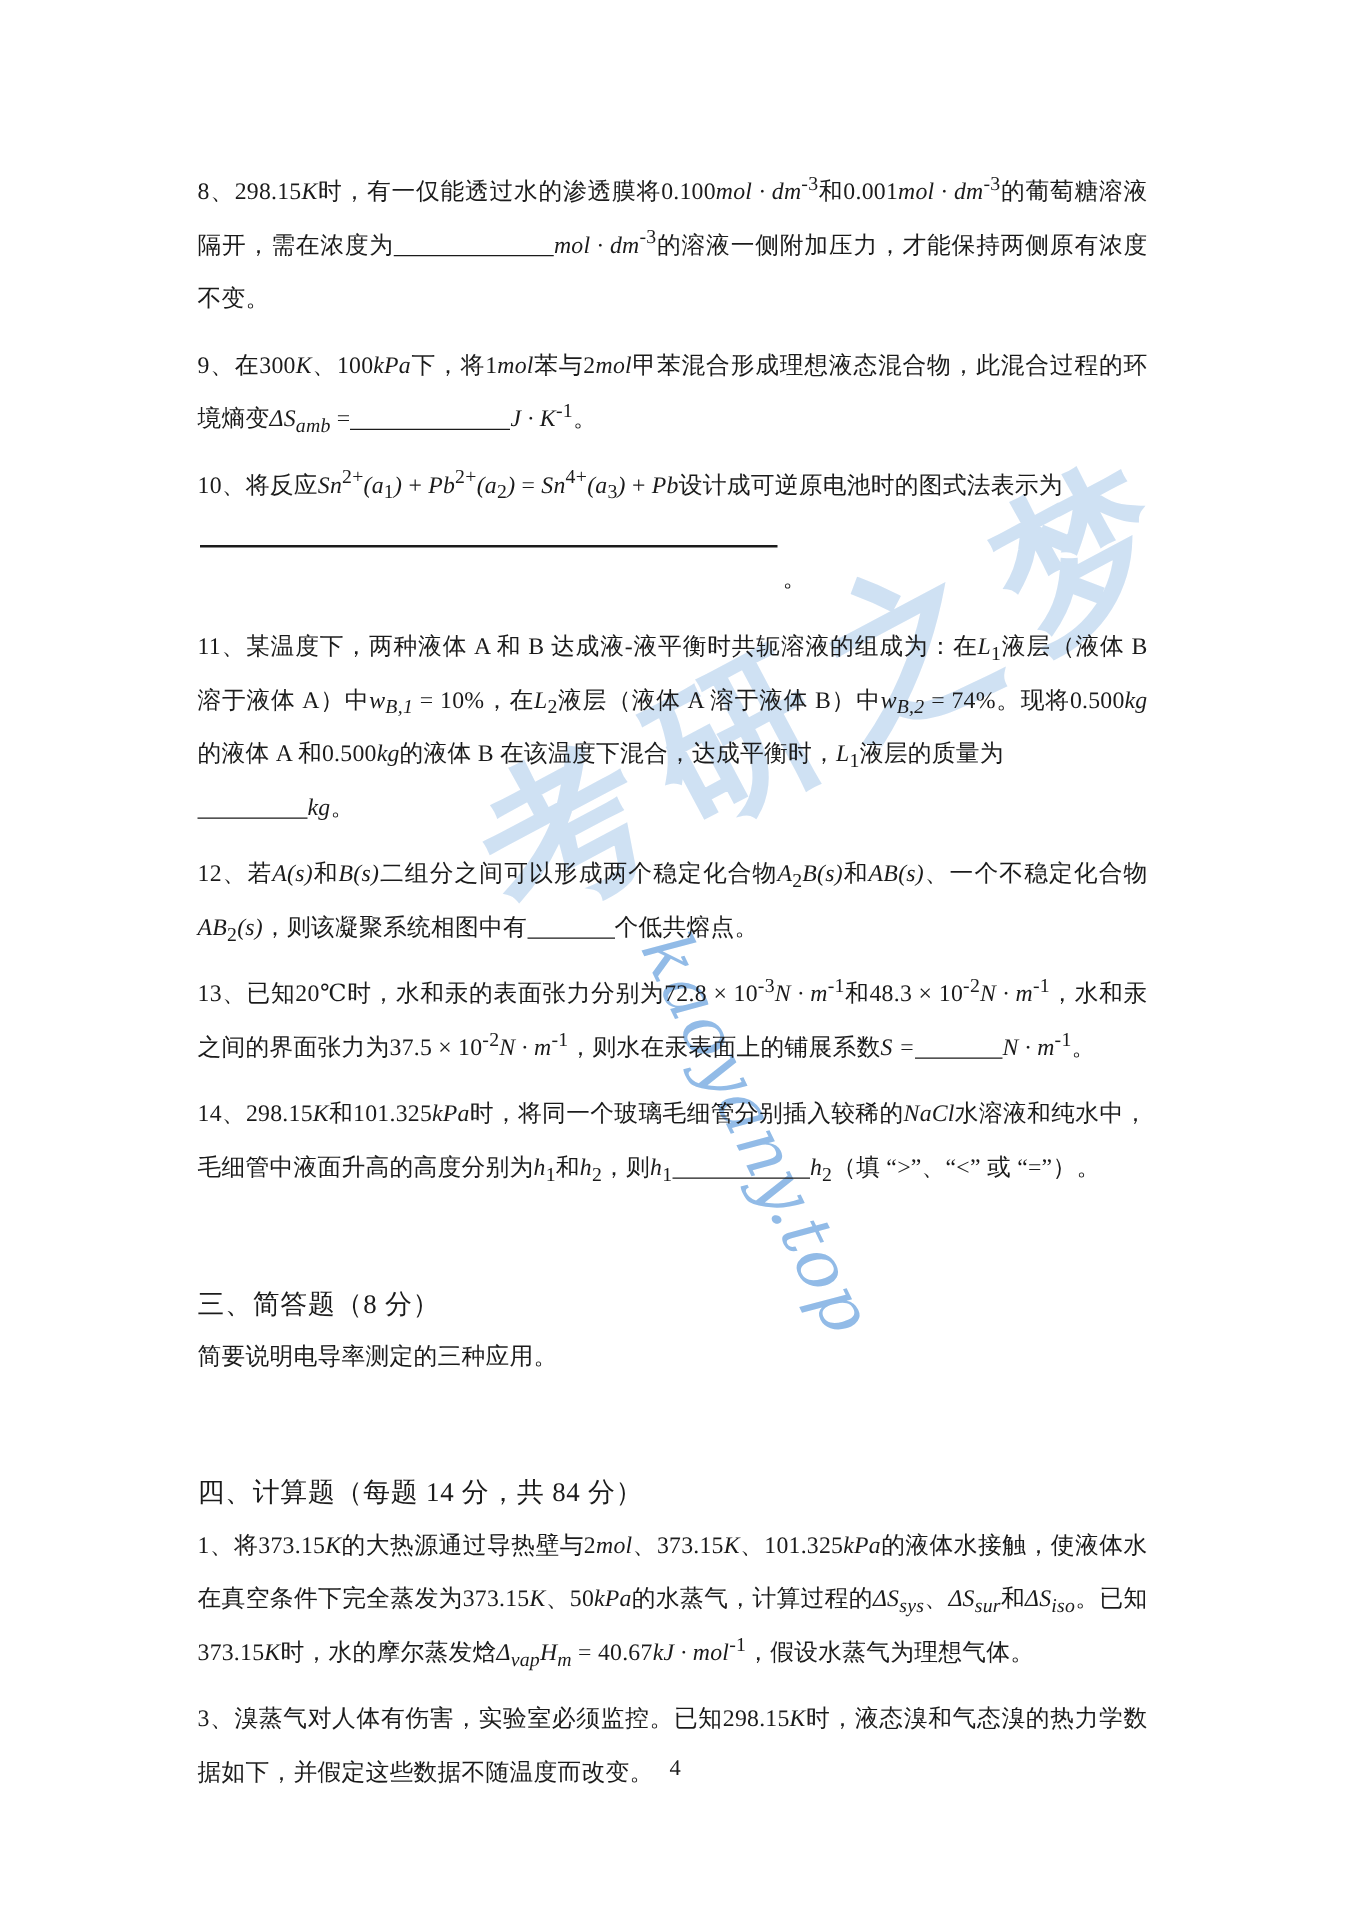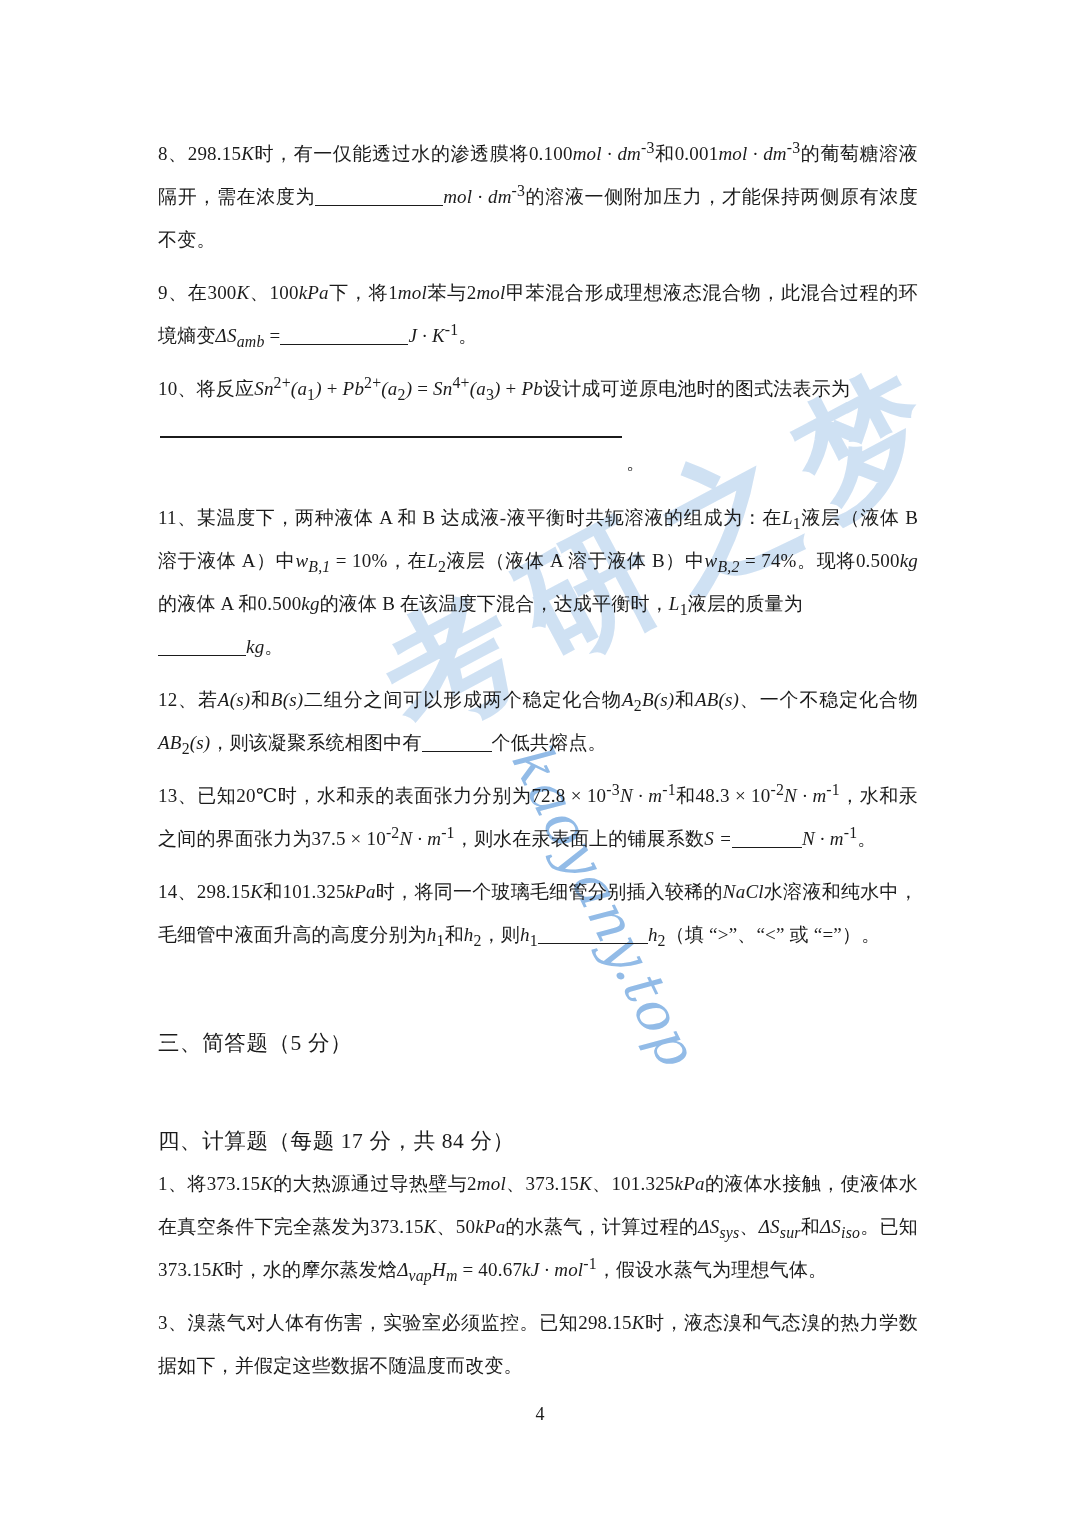--- a/index.html
+++ b/index.html
@@ -169,25 +169,26 @@
 
     <p class="q"><span>12、若</span><span class="mi">A(s)</span><span>和</span><span class="mi">B(s)</span><span>二组分之间可以形成两个稳定化合物</span><span class="mi">A</span><sub class="mn">2</sub><span class="mi">B(s)</span><span>和</span><span class="mi">AB(s)</span><span>、一个不稳定化合物</span><span class="mi">AB</span><sub class="mn">2</sub><span class="mi">(s)</span><span>，则该凝聚系统相图中有</span><span class="blank b-sm"></span><span>个低共熔点。</span></p>
 
     <p class="q"><span>13、已知</span><span class="mn">20℃</span><span>时，水和汞的表面张力分别为</span><span class="mn">72.8 × 10</span><sup class="mn">-3</sup><span class="mi">N · m</span><sup class="mn">-1</sup><span>和</span><span class="mn">48.3 × 10</span><sup class="mn">-2</sup><span class="mi">N · m</span><sup class="mn">-1</sup><span>，水和汞之间的界面张力为</span><span class="mn">37.5 × 10</span><sup class="mn">-2</sup><span class="mi">N · m</span><sup class="mn">-1</sup><span>，则水在汞表面上的铺展系数</span><span class="mi">S =</span><span class="blank b-sm"></span><span class="mi">N · m</span><sup class="mn">-1</sup><span>。</span></p>
 
     <p class="q"><span>14、</span><span class="mn">298.15</span><span class="mi">K</span><span>和</span><span class="mn">101.325</span><span class="mi">kPa</span><span>时，将同一个玻璃毛细管分别插入较稀的</span><span class="mi">NaCl</span><span>水溶液和纯水中，毛细管中液面升高的高度分别为</span><span class="mi">h</span><sub class="mn">1</sub><span>和</span><span class="mi">h</span><sub class="mn">2</sub><span>，则</span><span class="mi">h</span><sub class="mn">1</sub><span class="blank b-lg"></span><span class="mi">h</span><sub class="mn">2</sub><span>（填 “&gt;”、“&lt;” 或 “=”）。</span></p>
 
 
     <div class="gap-lg"></div>
 
-    <p class="heading">三、简答题（5 分）</p>
+    <p class="heading">三、简答题（8 分）</p>
+    <p class="q">简要说明电导率测定的三种应用。</p>
 
     <div class="gap-lg"></div>
 
-    <p class="heading">四、计算题（每题 17 分，共 84 分）</p>
+    <p class="heading">四、计算题（每题 14 分，共 84 分）</p>
 
     <p class="q"><span>1、将</span><span class="mn">373.15</span><span class="mi">K</span><span>的大热源通过导热壁与</span><span class="mn">2</span><span class="mi">mol</span><span>、</span><span class="mn">373.15</span><span class="mi">K</span><span>、</span><span class="mn">101.325</span><span class="mi">kPa</span><span>的液体水接触，使液体水在真空条件下完全蒸发为</span><span class="mn">373.15</span><span class="mi">K</span><span>、</span><span class="mn">50</span><span class="mi">kPa</span><span>的水蒸气，计算过程的</span><span class="mi">ΔS</span><sub class="mi">sys</sub><span>、</span><span class="mi">ΔS</span><sub class="mi">sur</sub><span>和</span><span class="mi">ΔS</span><sub class="mi">iso</sub><span>。已知</span><span class="mn">373.15</span><span class="mi">K</span><span>时，水的摩尔蒸发焓</span><span class="mi">Δ</span><sub class="mi">vap</sub><span class="mi">H</span><sub class="mi">m</sub><span class="mn"> = 40.67</span><span class="mi">kJ · mol</span><sup class="mn">-1</sup><span>，假设水蒸气为理想气体。</span></p>
 
     <p class="q"><span>3、溴蒸气对人体有伤害，实验室必须监控。已知</span><span class="mn">298.15</span><span class="mi">K</span><span>时，液态溴和气态溴的热力学数据如下，并假定这些数据不随温度而改变。</span></p>
 
   </div>
 
   <div id="page-number">4</div>
 
 </div>

